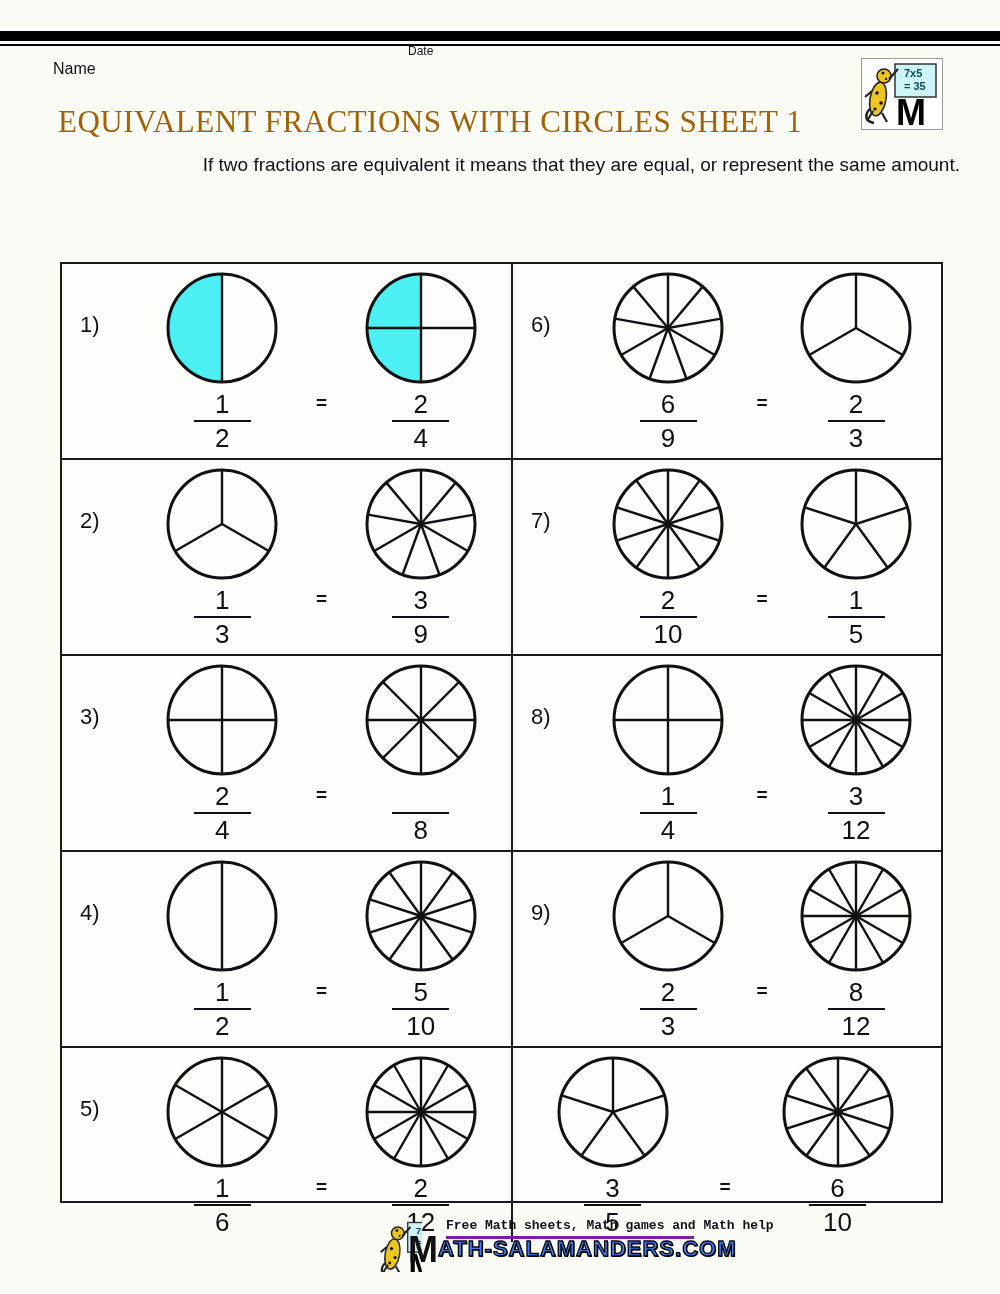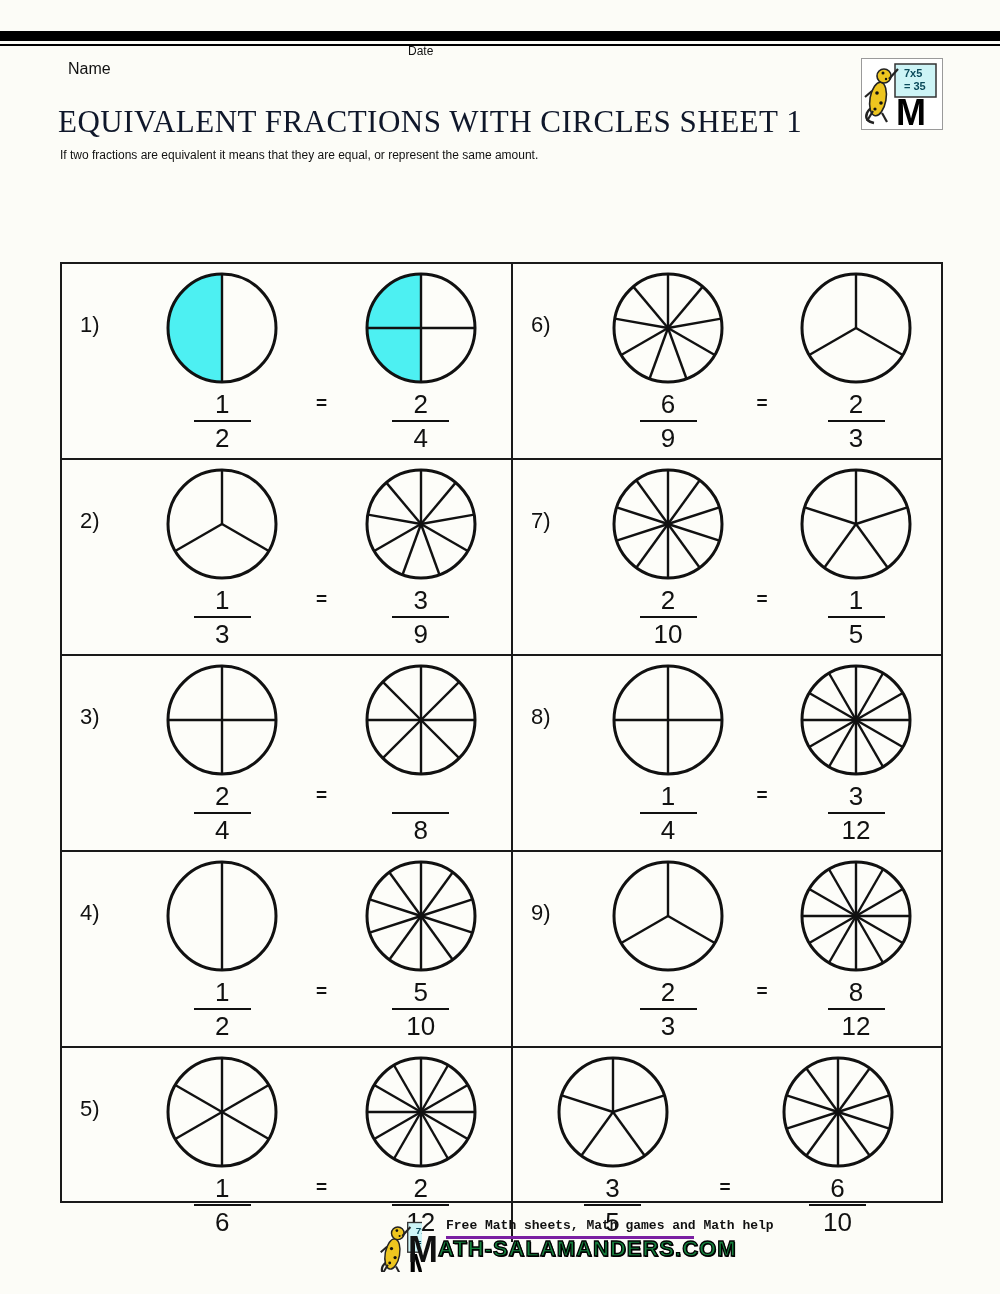--- a/index.html
+++ b/index.html
@@ -2,34 +2,34 @@
 <html><head>
 <meta charset="utf-8">
 <style>
   html,body{margin:0;padding:0;background:#ffffff;}
   .sheet{
     position:relative;width:1000px;height:1294px;background:#fcfcf7;
     font-family:"Liberation Sans",sans-serif;color:#111;overflow:hidden;
   }
   .top-band{position:absolute;left:0;top:31px;width:1000px;height:10px;background:#000;}
   .top-line{position:absolute;left:0;top:44px;width:1000px;height:2px;background:#000;}
-  .name-label{position:absolute;left:68px;top:60px;font-size:16px;}
+  .name-label{position:absolute;left:53px;top:60px;font-size:16px;}
   .date-label{position:absolute;left:408px;top:44px;font-size:12px;}
 
   .logo-box{
     position:absolute;left:861px;top:58px;width:80px;height:70px;
     border:1px solid #9a9a9a;background:#fff;
   }
 
   .page-title{
     position:absolute;left:58px;top:104px;width:880px;
     font-family:"Liberation Serif",serif;font-size:31px;letter-spacing:.5px;
-    color:#0f172a;white-space:nowrap;
-  }
-  .instructions{position:absolute;left:60px;top:139px;width:900px;font-size:12px;line-height:32.5px;}
+    color:#a16207;white-space:nowrap;
+  }
+  .instructions{position:absolute;left:60px;top:149px;width:900px;font-size:19px;line-height:32.5px;text-align:right;}
 
   .ptable{
     position:absolute;left:60px;top:262px;width:879px;height:937px;
     border:2px solid #1a1a1a;background:#fdfdf9;
     display:grid;grid-template-columns:451px 1fr;grid-template-rows:repeat(5,1fr);
   }
   .cell{
     position:relative;display:flex;box-sizing:border-box;
     border-right:2px solid #1a1a1a;border-bottom:2px solid #1a1a1a;
     padding:4px 4px 6px 0;
@@ -48,21 +48,21 @@
   .fraction .bar{width:57px;height:2px;background:#111;margin:2px 0;}
 
   .footer{position:absolute;left:372px;top:1218px;display:flex;align-items:flex-start;}
   .footer-text{margin-left:-14px;}
   .tagline{font-size:13px;font-weight:bold;padding-left:38px;white-space:nowrap;font-family:Liberation Mono, monospace;}
   .purple-rule{height:3px;width:248px;margin:3px 0 0 38px;}
   .site{white-space:nowrap;margin-top:-4px;}
   .site-m{font-size:36px;font-weight:bold;line-height:30px;vertical-align:-6px;letter-spacing:0;}
   .site-rest{
     font-size:22px;font-weight:bold;letter-spacing:1px;
-    color:#15803d;-webkit-text-stroke:1.3px #000;text-shadow:1px 1px 0 #000;
+    color:#3b82f6;-webkit-text-stroke:1.3px #000;text-shadow:1px 1px 0 #000;
   }
 </style>
 </head>
 <body>
 
 <div class="sheet">
 
   <div class="top-band"></div>
   <div class="top-line"></div>
 

